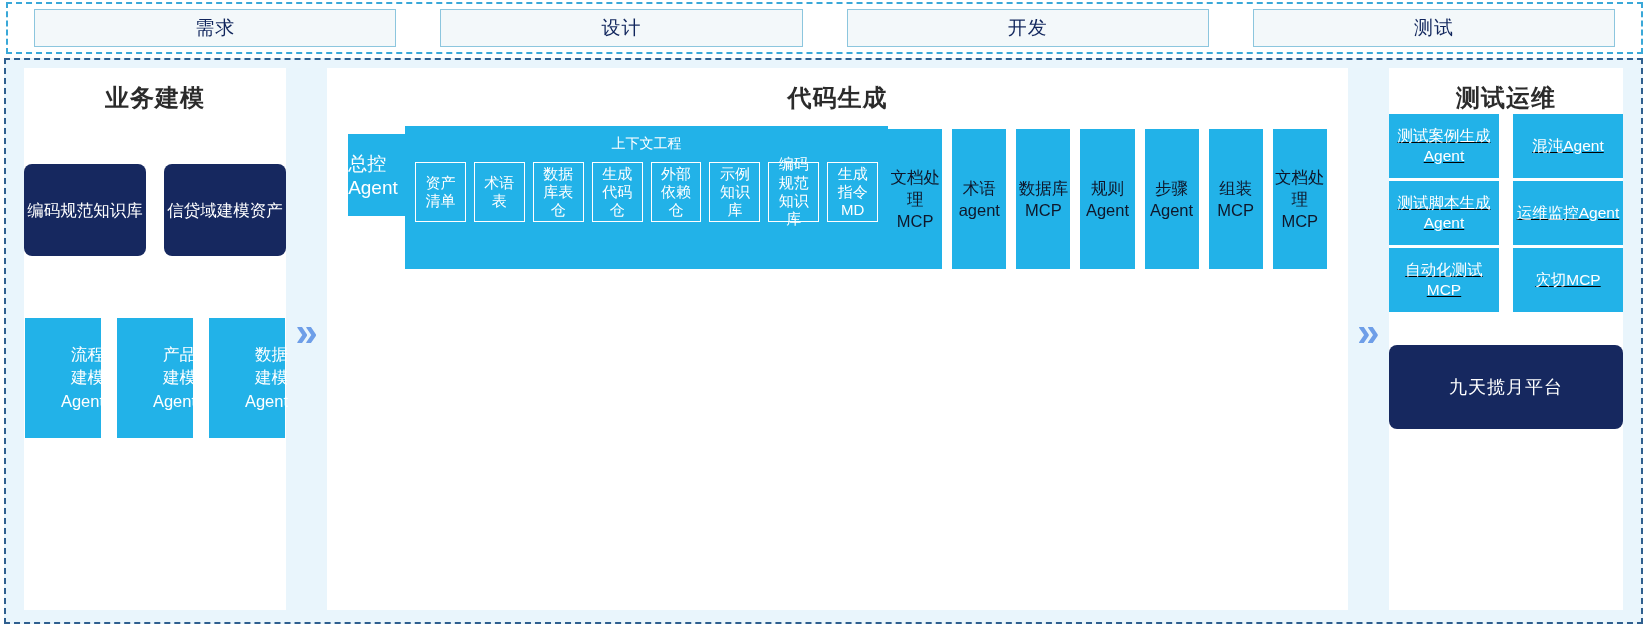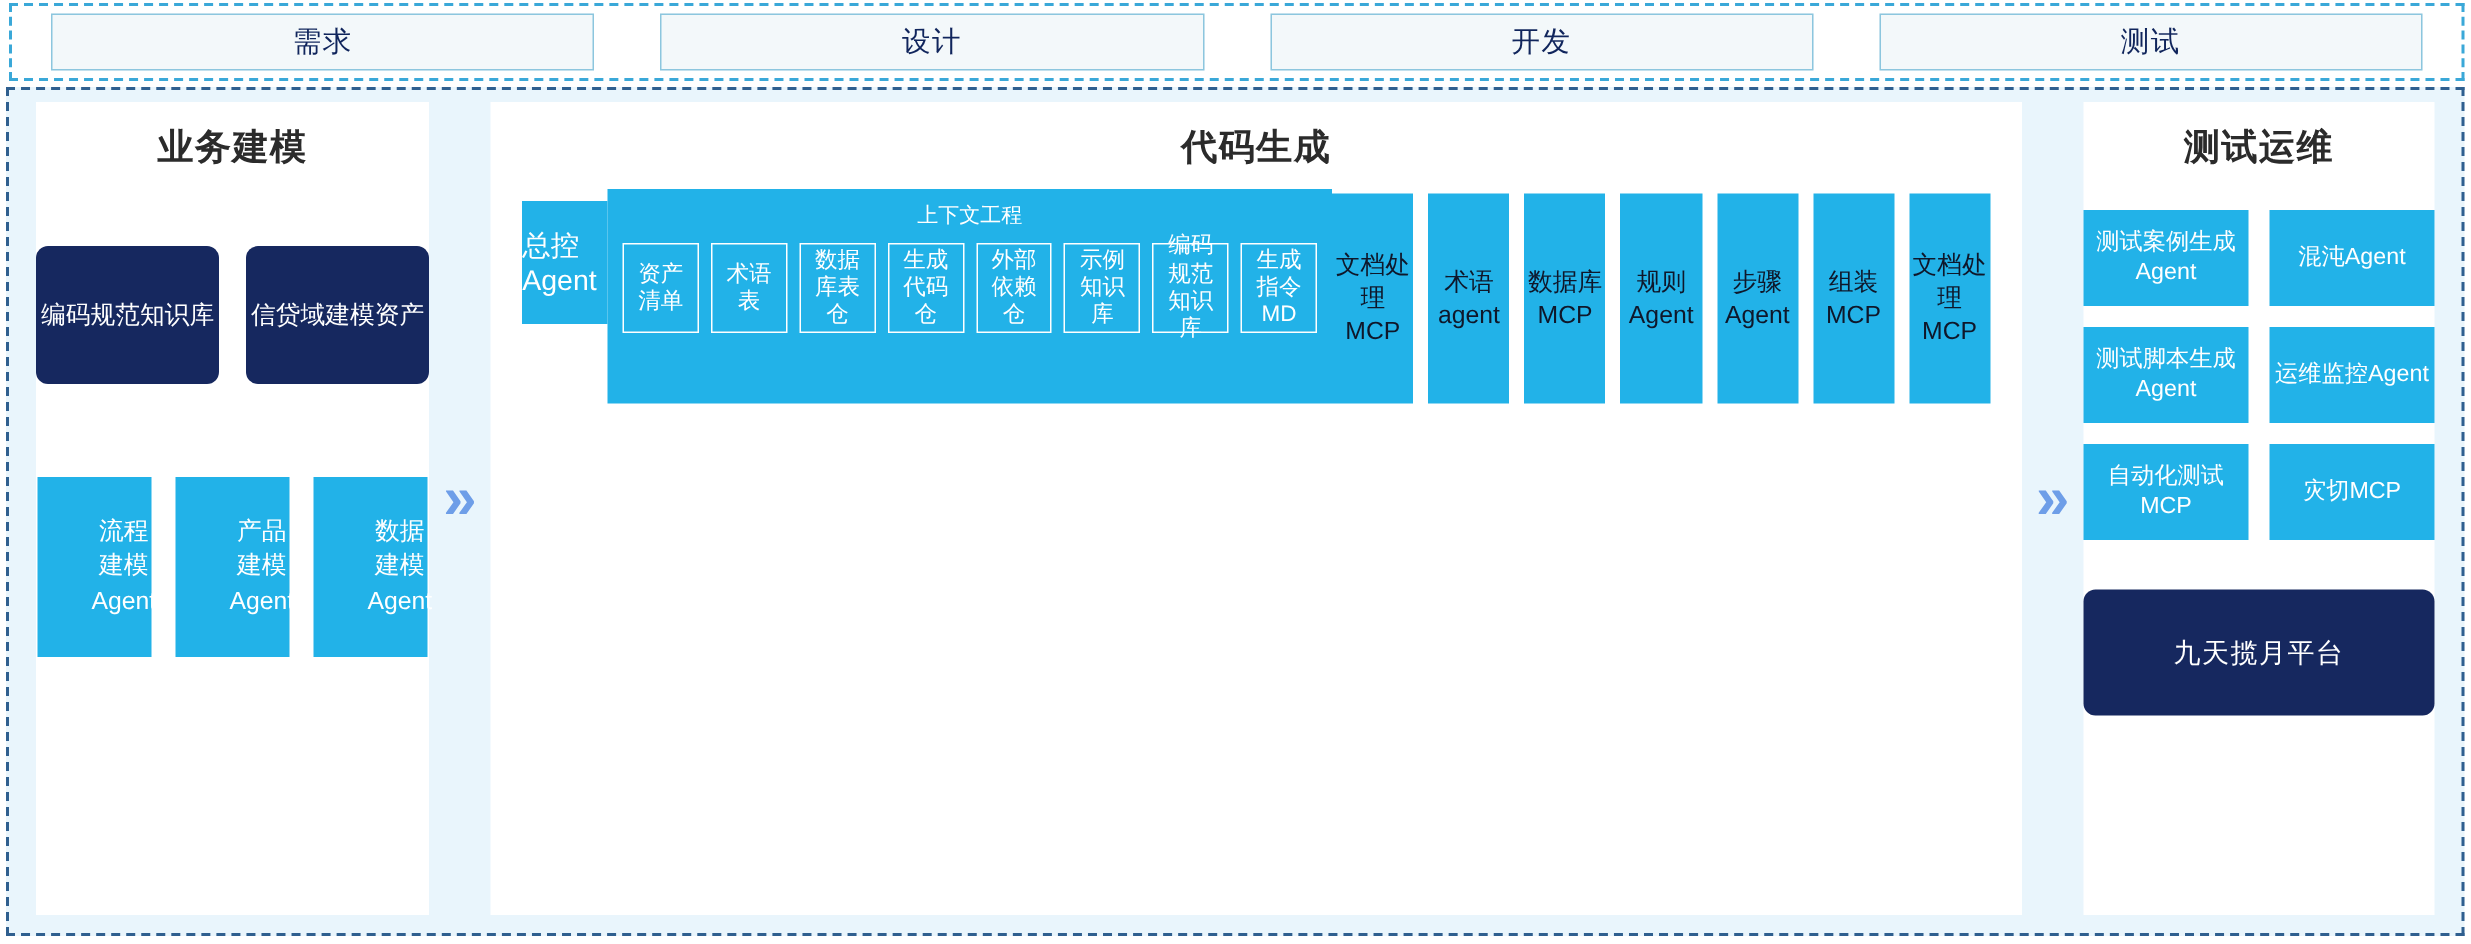--- a/index.html
+++ b/index.html
@@ -82,21 +82,21 @@
     display: flex; gap: 16px;
     margin-top: 62px;
   }
   .model-agent {
     width: 76px; height: 120px;
     background: #22b2e8;
     color: #ffffff;
     font-size: 16.5px;
     line-height: 1.42;
     display: flex; align-items: center; justify-content: center;
-    text-align: center;
+    text-align: right;
     padding-left: 39px;
   }
 
   
   .chevron {
     width: 62px;
     display: flex;
     align-items: center;
     justify-content: center;
     color: #6e9ee8;
@@ -158,24 +158,24 @@
     font-size: 16.5px;
     line-height: 1.35;
     display: flex; align-items: center; justify-content: center;
     text-align: center;
     padding: 2px;
   }
 
   
   #panel-testops { width: 276px; }
   #testops-grid {
-    margin-top: 26px;
     display: grid;
     grid-template-columns: 110px 110px;
-    gap: 14px 14px;
+    gap: 3px 14px;
+    text-decoration: underline;
   }
   .testops-card {
     height: 64px;
     background: #22b2e8;
     color: #ffffff;
     font-size: 15.5px;
     line-height: 1.32;
     display: flex; align-items: center; justify-content: center;
     text-align: center;
     padding: 2px 3px;

